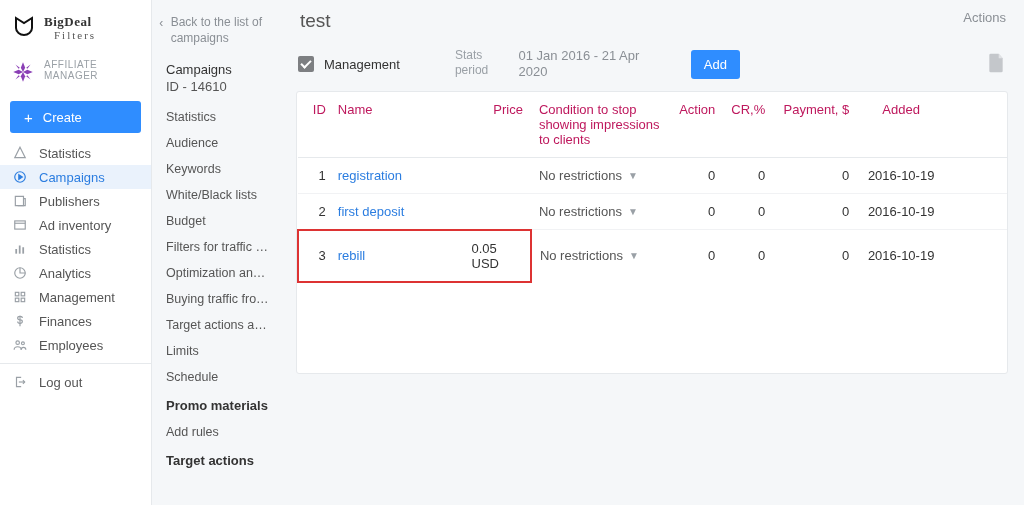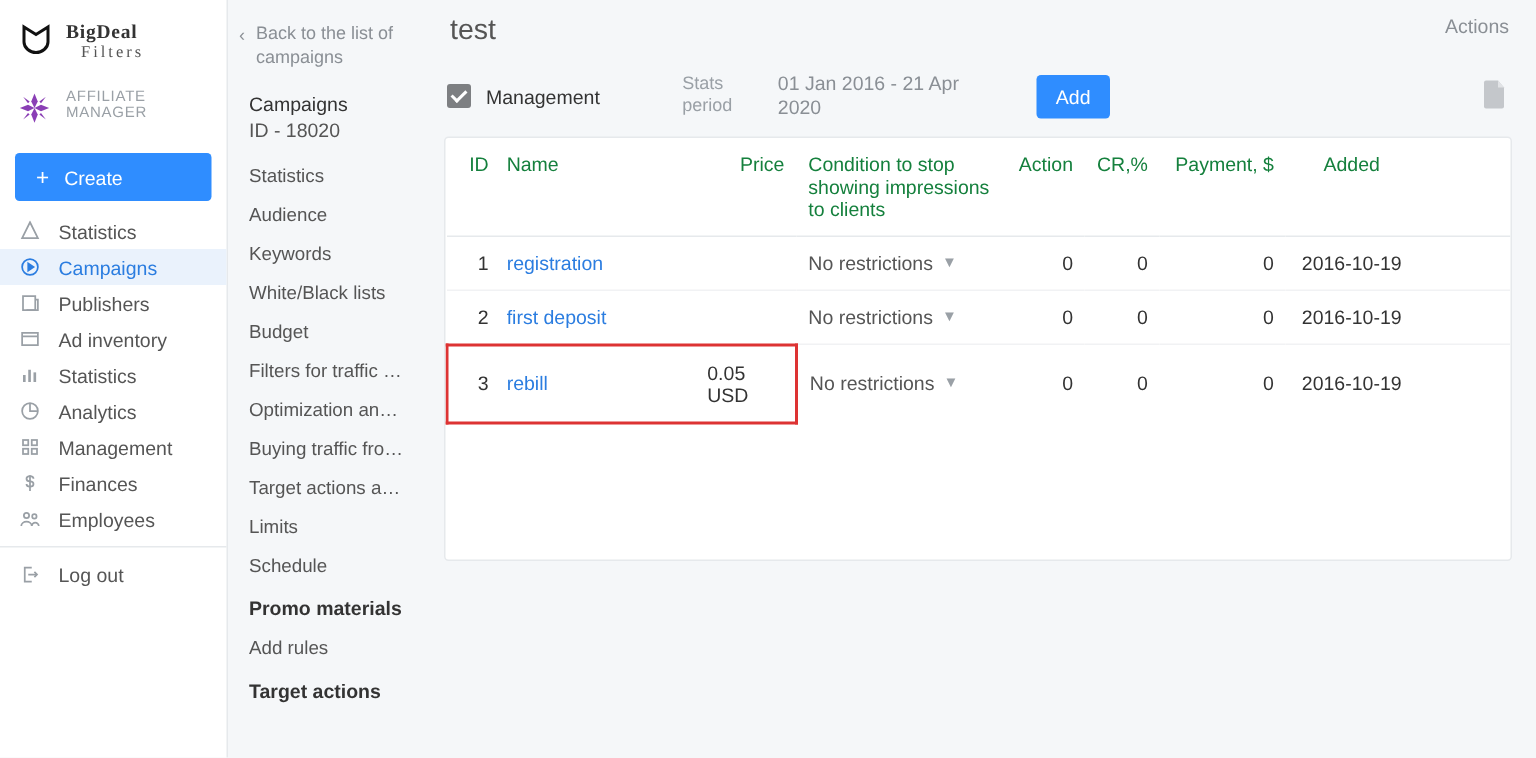--- a/index.html
+++ b/index.html
@@ -112,21 +112,21 @@
     margin-left:auto;background:var(--btn);color:#fff;border:none;border-radius:3px;
     padding:7px 13px;font-size:13px;cursor:pointer;
   }
   .doc-icon{margin-left:228px;color:#c4c7cb;cursor:pointer;}
   .table-panel{
     background:var(--panel);border:1px solid var(--border);border-radius:3px;
     overflow:hidden;
   }
   table{width:100%;border-collapse:collapse;font-size:13px;}
   thead th{
-    text-align:left;font-weight:normal;color:#15803d;padding:10px 8px;
+    text-align:left;font-weight:normal;color:#be185d;padding:10px 8px;
     border-bottom:1px solid var(--border);vertical-align:top;
   }
   tbody td{
     padding:10px 8px;border-bottom:1px solid #f1f2f4;color:#333;vertical-align:middle;
   }
   tbody tr:last-child td{border-bottom:none;}
   .col-id{width:32px;text-align:right;padding-right:4px;padding-left:14px;}
   .col-name{width:150px;}
   .col-price{width:74px;}
   .col-cond{width:150px;}
@@ -286,21 +286,21 @@
     </li>
   </ul>
 </div>
 
 <div class="sub-sidebar">
   <div class="back-link">
     <span class="chev">‹</span>
     <span>Back to the list of campaigns</span>
   </div>
   <div class="sub-title">Campaigns</div>
-  <div class="sub-sub">ID - 18020</div>
+  <div class="sub-sub">ID - 14610</div>
   <ul class="sub-list" id="settings-list">
       <li>Statistics</li>
       <li>Audience</li>
       <li>Keywords</li>
       <li>White/Black lists</li>
       <li>Budget</li>
       <li>Filters for traffic sour...</li>
       <li>Optimization and rules</li>
       <li>Buying traffic from S...</li>
       <li>Target actions and re...</li>

